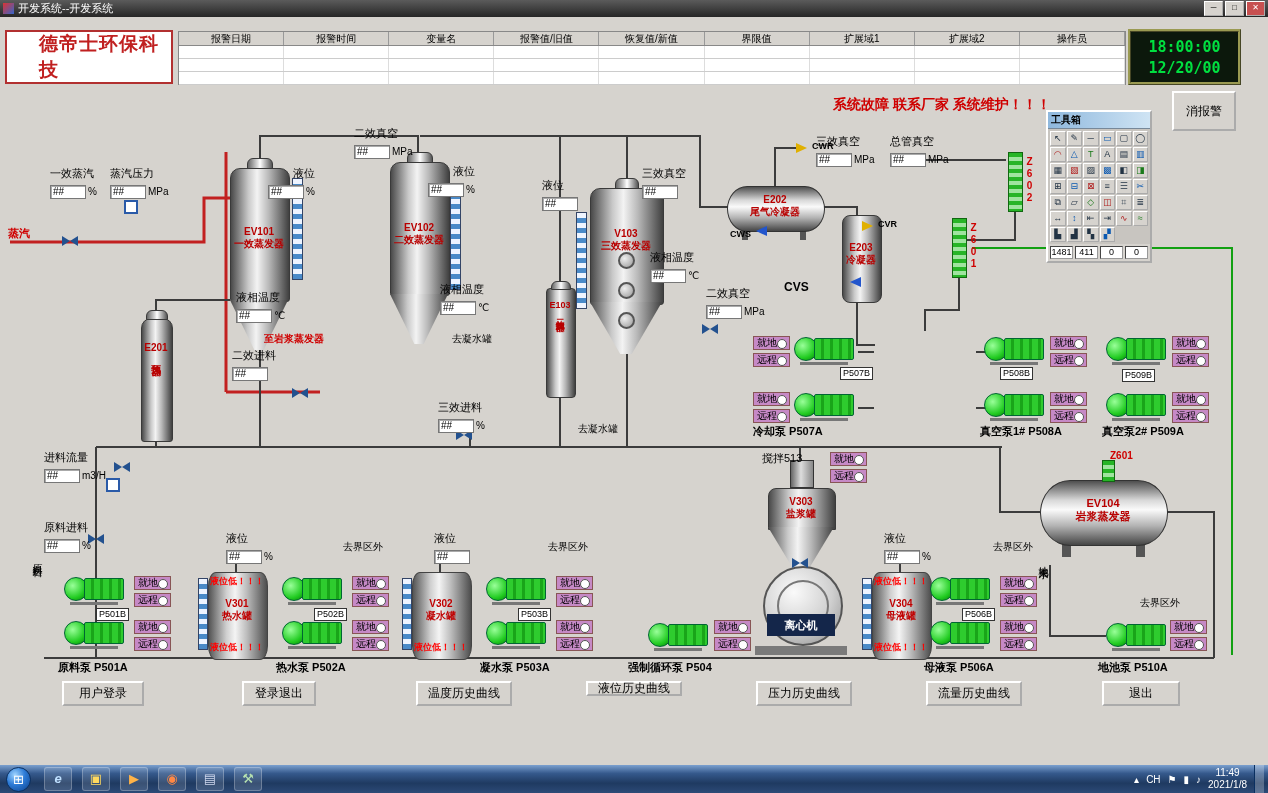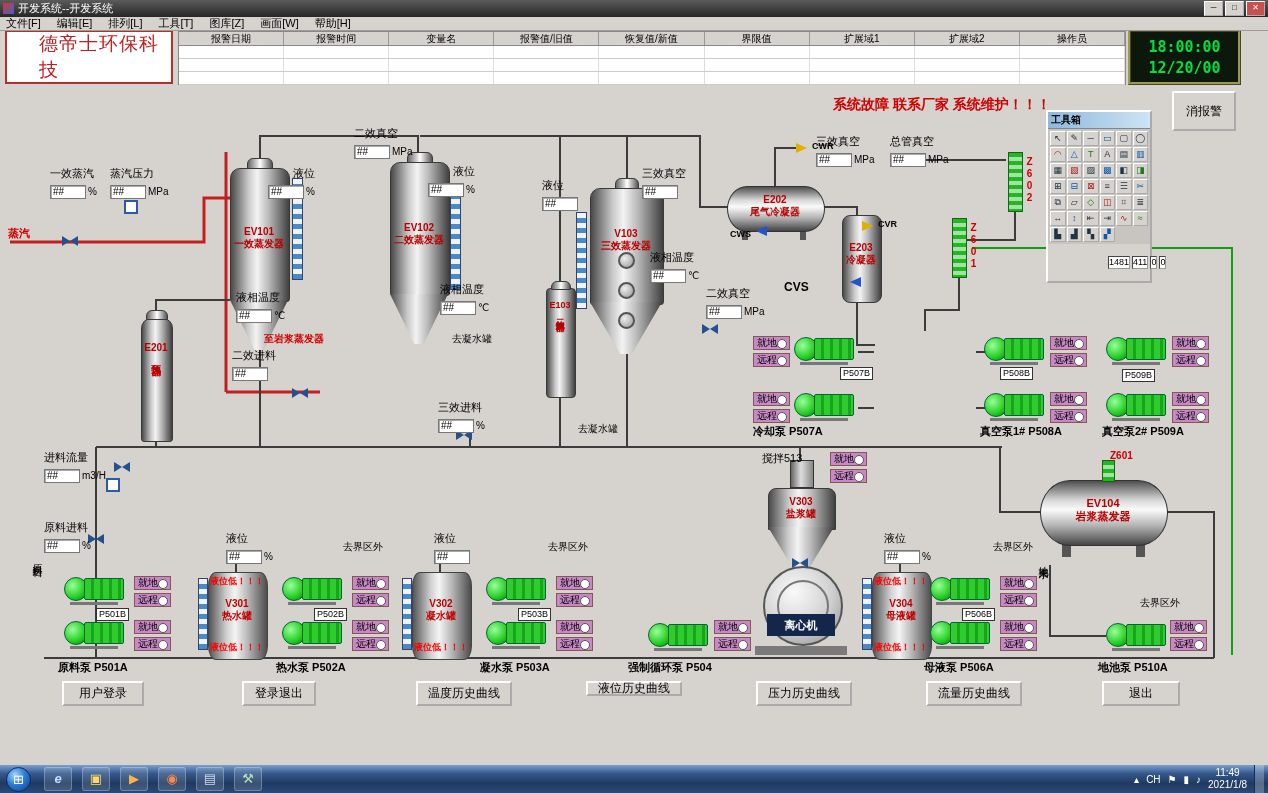--- a/index.html
+++ b/index.html
@@ -13,21 +13,21 @@
   .tb-sp{flex:1}
   .tb-btn{width:17px;height:13px;margin-left:2px;background:#d6d3ce;border:1px outset #fff;
     font-size:8px;line-height:11px;text-align:center;color:#000;}
   .tb-btn.close{background:#c75050;color:#fff;}
   .menubar{position:absolute;left:0;top:17px;width:100%;height:14px;z-index:30;background:#d6d3ce;
     border-bottom:1px solid #9a9a9a;display:flex;gap:16px;align-items:center;padding:0 6px;font-size:11px;box-sizing:border-box;}
   .menu-item{cursor:default;}
   
   .logo{position:absolute;left:5px;top:30px;width:168px;height:54px;background:#fff;border:2px solid #b23030;
     box-sizing:border-box;display:flex;align-items:center;justify-content:center;color:#c02020;
-    font-size:19px;font-weight:normal;letter-spacing:1px;z-index:25;padding-left:32px;}
+    font-size:19px;font-weight:bold;letter-spacing:1px;z-index:25;padding-left:32px;}
   .alarm{position:absolute;left:178px;top:31px;width:948px;height:54px;background:#fff;border:1px solid #888;
     box-sizing:border-box;font-size:10px;z-index:25;}
   .alarm-h{display:grid;grid-template-columns:repeat(9,1fr);background:#d6d3ce;border-bottom:1px solid #888;height:13px;}
   .alarm-h span{border-right:1px solid #999;text-align:center;line-height:13px;overflow:hidden;white-space:nowrap;}
   .alarm-r{display:grid;grid-template-columns:repeat(9,1fr);height:12px;border-bottom:1px solid #ccc;}
   .alarm-r span{border-right:1px solid #ddd;}
   .clock{position:absolute;left:1128px;top:29px;width:113px;height:56px;background:#0c180c;border:3px ridge #9a9a52;
     color:#00e040;font-family:"DejaVu Sans Mono","Liberation Mono",monospace;font-weight:bold;font-size:15px;
     text-align:center;box-sizing:border-box;padding-top:5px;line-height:1.4;z-index:25;}
   
@@ -99,21 +99,21 @@
   .btn{position:absolute;z-index:9;background:#d6d3ce;border:2px outset #fff;font-size:12px;
     display:flex;align-items:center;justify-content:center;box-sizing:border-box;cursor:default;}
   
   .tbx{position:absolute;left:1046px;top:110px;width:102px;z-index:20;background:#d6d3ce;border:2px outset #fff;}
   .tbx-title{height:14px;background:linear-gradient(90deg,#8fb8dd,#cfe4f4);font-size:10px;font-weight:bold;
     padding:1px 3px;border-bottom:1px solid #789;}
   .tbx-grid{display:grid;grid-template-columns:repeat(6,1fr);gap:1px;background:#c8c5c0;padding:2px;}
   .tool{height:13px;font-size:9px;text-align:center;line-height:13px;background:#d6d3ce;border:1px outset #fff;
     color:#234;overflow:hidden;}
   .tool:nth-child(4n){color:#0a58b0;} .tool:nth-child(7n){color:#b02020;} .tool:nth-child(9n){color:#1a7a1a;}
-  .tbx-count{display:flex;gap:2px;padding:12px;margin-left:48px;}
+  .tbx-count{display:flex;gap:2px;padding:2px;}
   .cnt{flex:1;background:#fff;border:1px inset #999;font-size:9px;text-align:center;line-height:11px;}
   
   .taskbar{position:absolute;left:0;top:765px;width:100%;height:28px;z-index:40;
     background:linear-gradient(180deg,#7ba0cf,#35598c 30%,#1f3a61 65%,#2c4a77);display:flex;align-items:center;}
   .orb{width:23px;height:23px;border-radius:50%;margin:0 8px 0 6px;color:#fff;font-size:13px;line-height:23px;text-align:center;
     background:radial-gradient(circle at 35% 30%,#9fd4ff,#2d7bd6 45%,#0b3f8a);border:1px solid #0a2f60;}
   .ql{width:26px;height:22px;margin:0 5px;background:rgba(255,255,255,.12);border:1px solid rgba(255,255,255,.25);
     border-radius:3px;color:#fff;font-size:13px;font-weight:bold;text-align:center;line-height:21px;}
   .tray{margin-left:auto;display:flex;align-items:center;gap:7px;color:#fff;font-size:10px;padding-right:4px;}
   .tray .ticon{font-size:10px;}
@@ -126,30 +126,20 @@
 <div class="app">
 
   <div class="titlebar">
     <span class="app-icon"></span>
     <span>开发系统--开发系统</span>
     <span class="tb-sp"></span>
     <span class="tb-btn">─</span>
     <span class="tb-btn">□</span>
     <span class="tb-btn close">✕</span>
   </div>
-  <div class="menubar">
-
-  <span class="menu-item">文件[F]</span>
-      <span class="menu-item">编辑[E]</span>
-      <span class="menu-item">排列[L]</span>
-      <span class="menu-item">工具[T]</span>
-      <span class="menu-item">图库[Z]</span>
-      <span class="menu-item">画面[W]</span>
-      <span class="menu-item">帮助[H]</span>
-    </div>
 
   <div class="logo">德帝士环保科技</div>
   <div class="alarm">
     <div class="alarm-h">
 
     <span>报警日期</span>
         <span>报警时间</span>
         <span>变量名</span>
         <span>报警值/旧值</span>
         <span>恢复值/新值</span>

